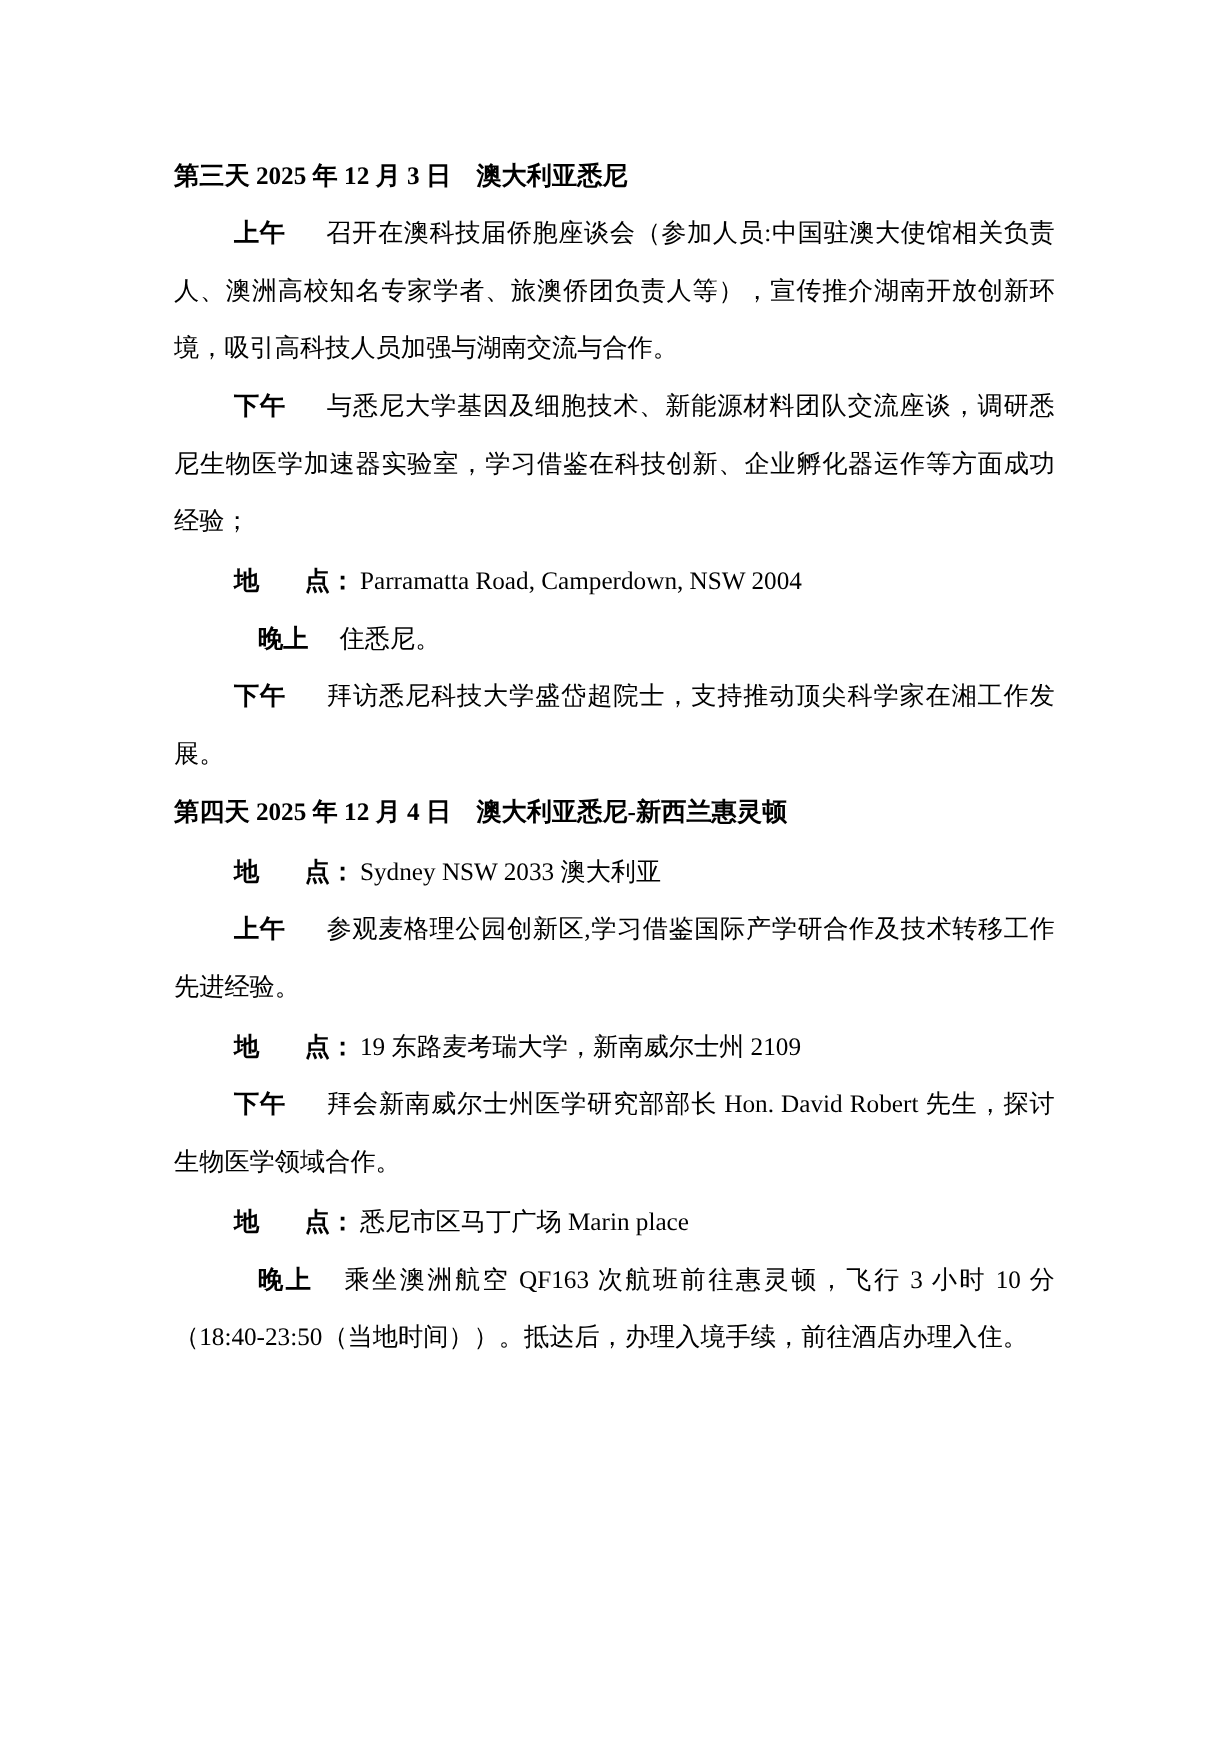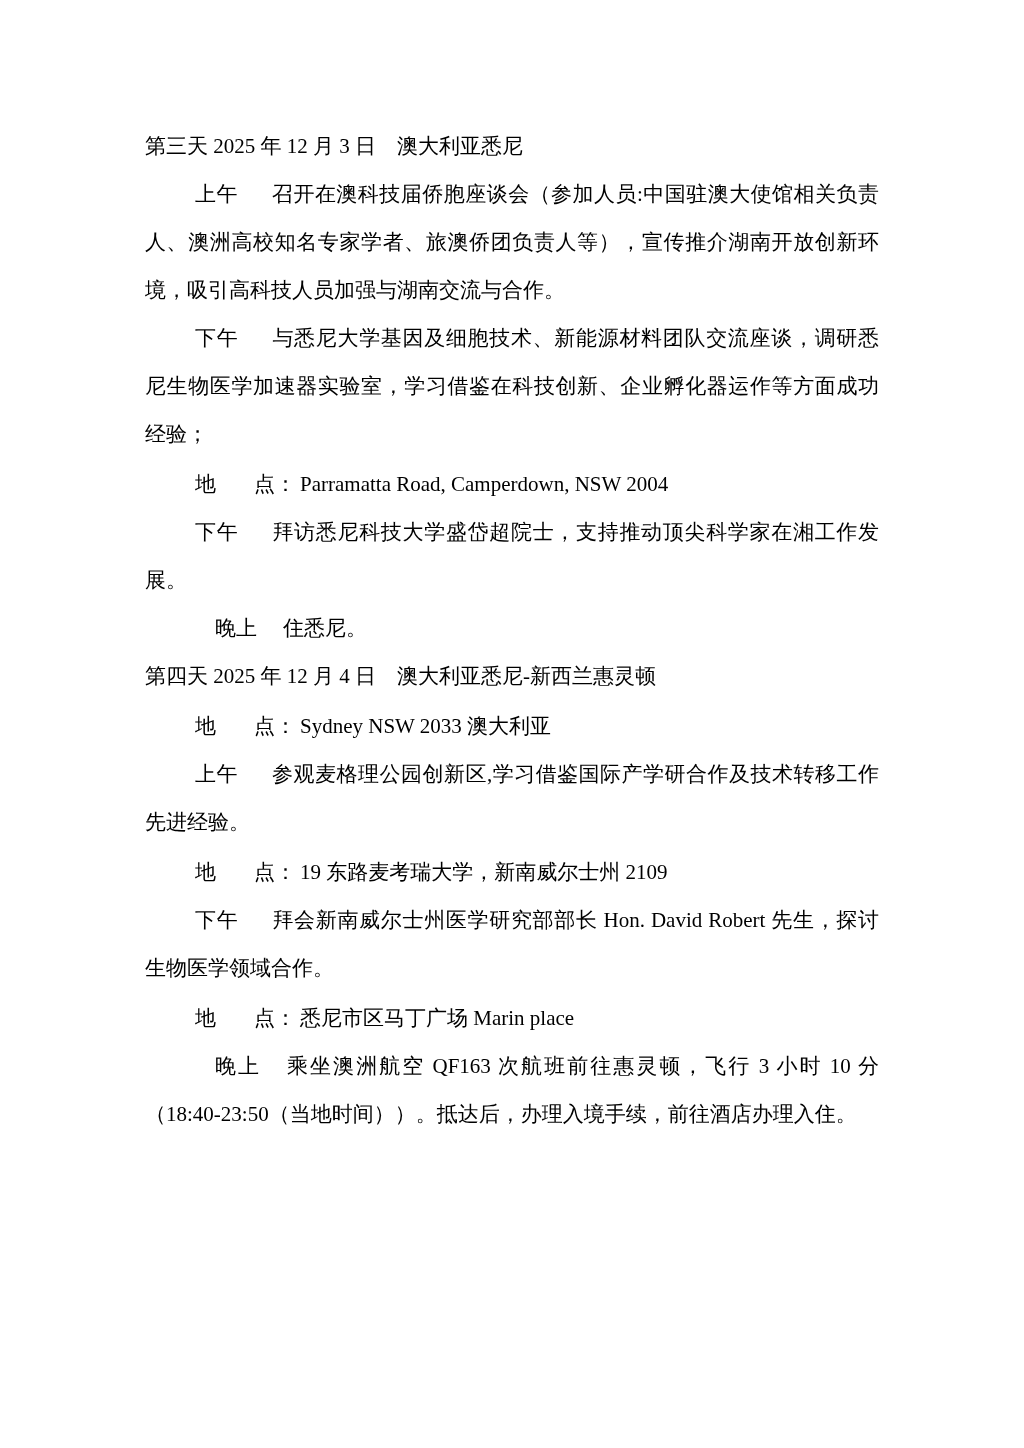--- a/index.html
+++ b/index.html
@@ -21,35 +21,35 @@
     padding: 122px 145px 0 145px;
   }
   .page p {
     margin: 0;
     font-size: 21px;
     line-height: 48px;
     text-align: justify;
     text-justify: inter-ideograph;
   }
   .day {
-    font-weight: normal;
+    font-weight: bold;
     margin-top: 2px;
   }
   .entry {
     text-indent: 50px;
     margin-top: 8px;
   }
   .entry.loc {
     margin-top: 2px;
   }
   .entry.evening {
     text-indent: 70px;
   }
   .lbl {
-    font-weight: normal;
+    font-weight: bold;
   }
   .lbl-time {
     margin-right: 34px;
   }
   .lbl-time-evening {
     margin-right: 26px;
   }
   .lbl-di {
     margin-right: 38px;
   }
@@ -64,23 +64,23 @@
 
   <p class="day">第三天 2025 年 12 月 3 日　澳大利亚悉尼</p>
 
   <p class="entry"><span class="lbl lbl-time">上午</span><span>召开在澳科技届侨胞座谈会（参加人员:中国驻澳大使馆相关负责人、澳洲高校知名专家学者、旅澳侨团负责人等），宣传推介湖南开放创新环境，吸引高科技人员加强与湖南交流与合作。</span></p>
 
 
   <p class="entry"><span class="lbl lbl-time">下午</span><span>与悉尼大学基因及细胞技术、新能源材料团队交流座谈，调研悉尼生物医学加速器实验室，学习借鉴在科技创新、企业孵化器运作等方面成功经验；</span></p>
 
   <p class="entry loc"><span class="lbl lbl-di">地</span><span class="lbl lbl-dian">点：</span><span>Parramatta Road, Camperdown, NSW 2004</span></p>
 
+  <p class="entry evening"><span class="lbl lbl-time-evening">晚上</span><span>住悉尼。</span></p>
+
   <p class="entry"><span class="lbl lbl-time">下午</span><span>拜访悉尼科技大学盛岱超院士，支持推动顶尖科学家在湘工作发展。</span></p>
-
-  <p class="entry evening"><span class="lbl lbl-time-evening">晚上</span><span>住悉尼。</span></p>
 
   <p class="day">第四天 2025 年 12 月 4 日　澳大利亚悉尼-新西兰惠灵顿</p>
 
 
   <p class="entry loc"><span class="lbl lbl-di">地</span><span class="lbl lbl-dian">点：</span><span>Sydney NSW 2033 澳大利亚</span></p>
 
   <p class="entry"><span class="lbl lbl-time">上午</span><span>参观麦格理公园创新区,学习借鉴国际产学研合作及技术转移工作先进经验。</span></p>
 
   <p class="entry loc"><span class="lbl lbl-di">地</span><span class="lbl lbl-dian">点：</span><span>19 东路麦考瑞大学，新南威尔士州 2109</span></p>
 

